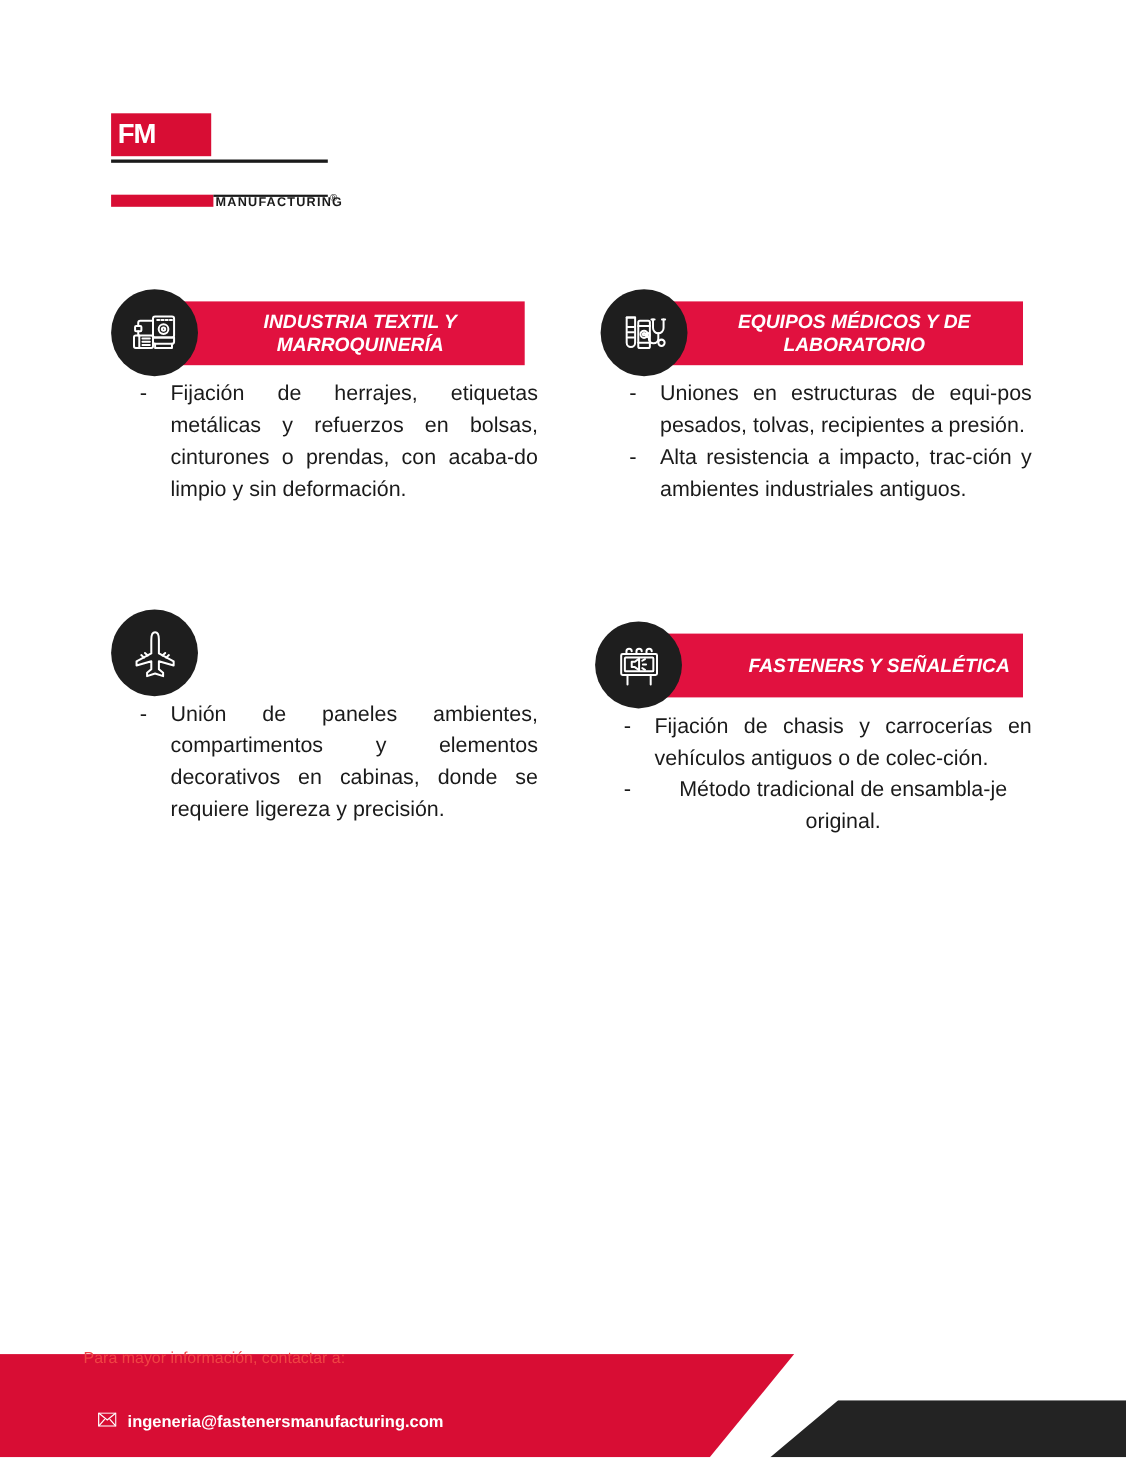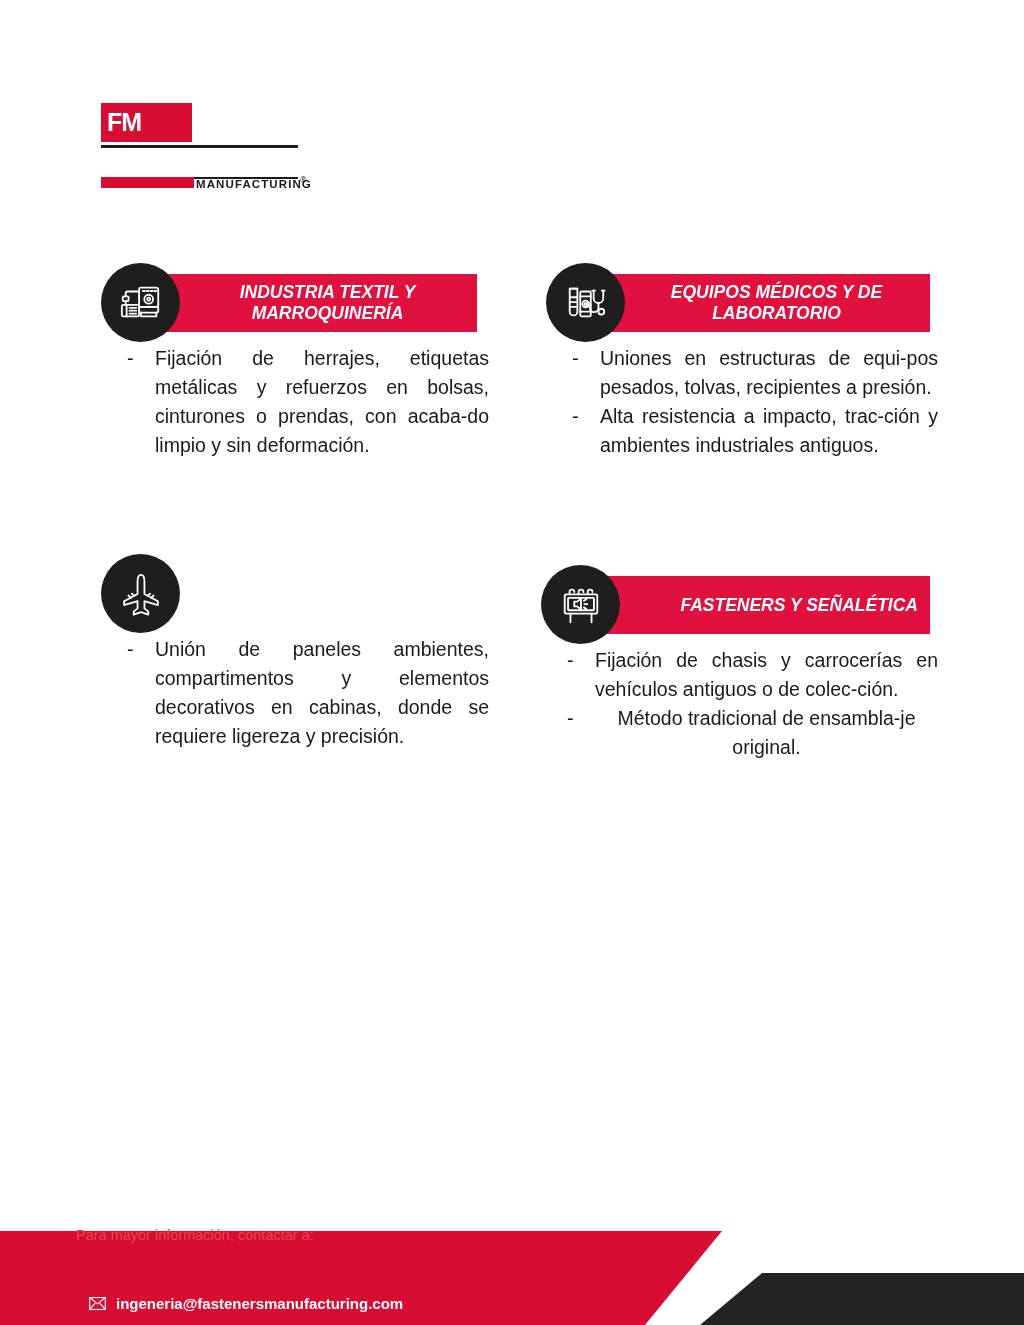--- a/index.html
+++ b/index.html
@@ -215,23 +215,21 @@
     color: #ef4444;
     font-size: 14.5px;
     font-family: "Liberation Sans", sans-serif;
     margin-top: 24px;
   }
   .footer-contact {
     position: absolute;
     left: 89px;
     top: 1284px;
     display: flex;
-    align-items: center;
     gap: 10px;
-    margin-top: 11px;
   }
   .footer-mail-icon { display: block; }
   .footer-email {
     color: #ffffff;
     font-size: 15px;
     font-weight: bold;
     font-family: "Liberation Sans", sans-serif;
   }
 </style>
 </head>

